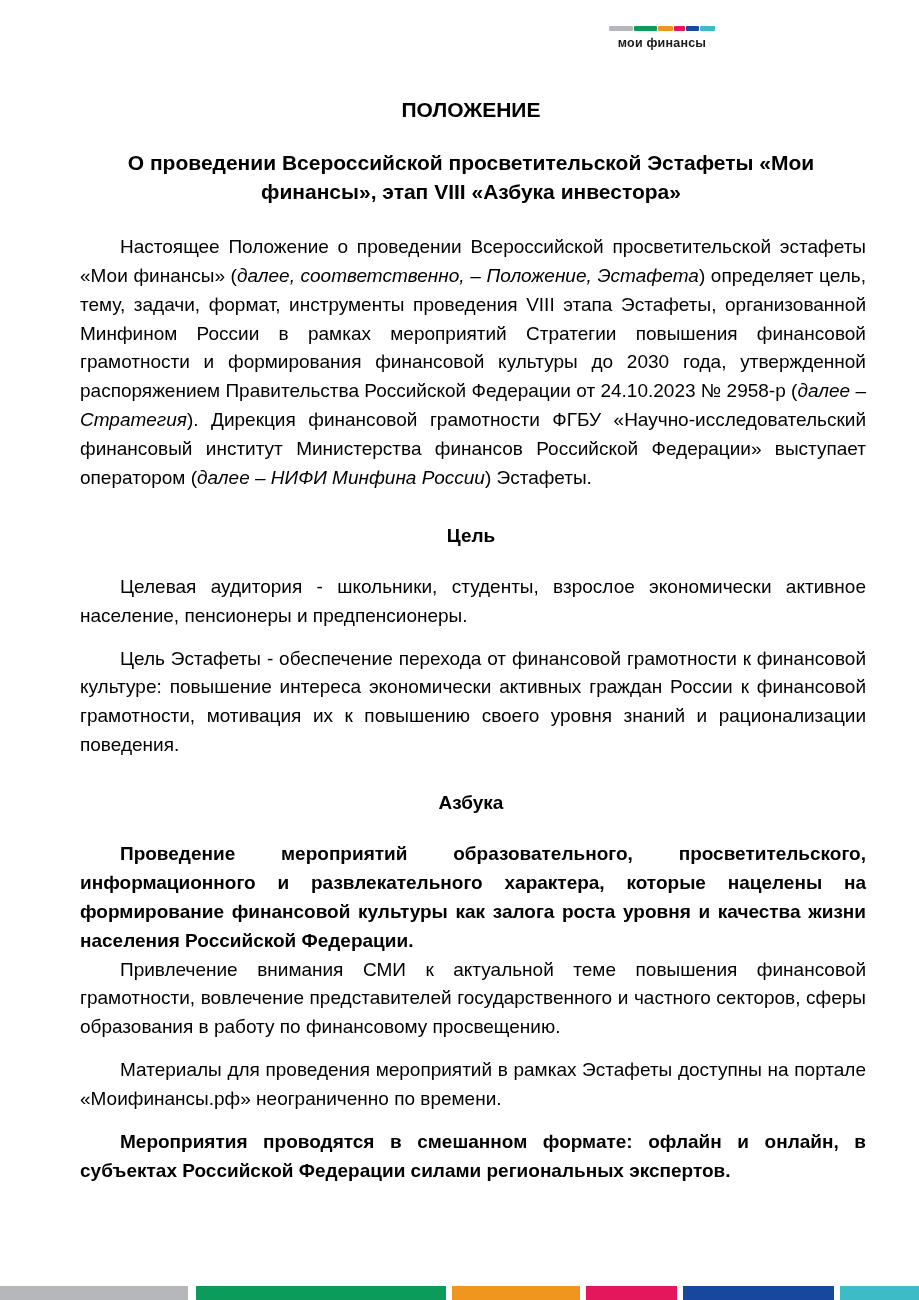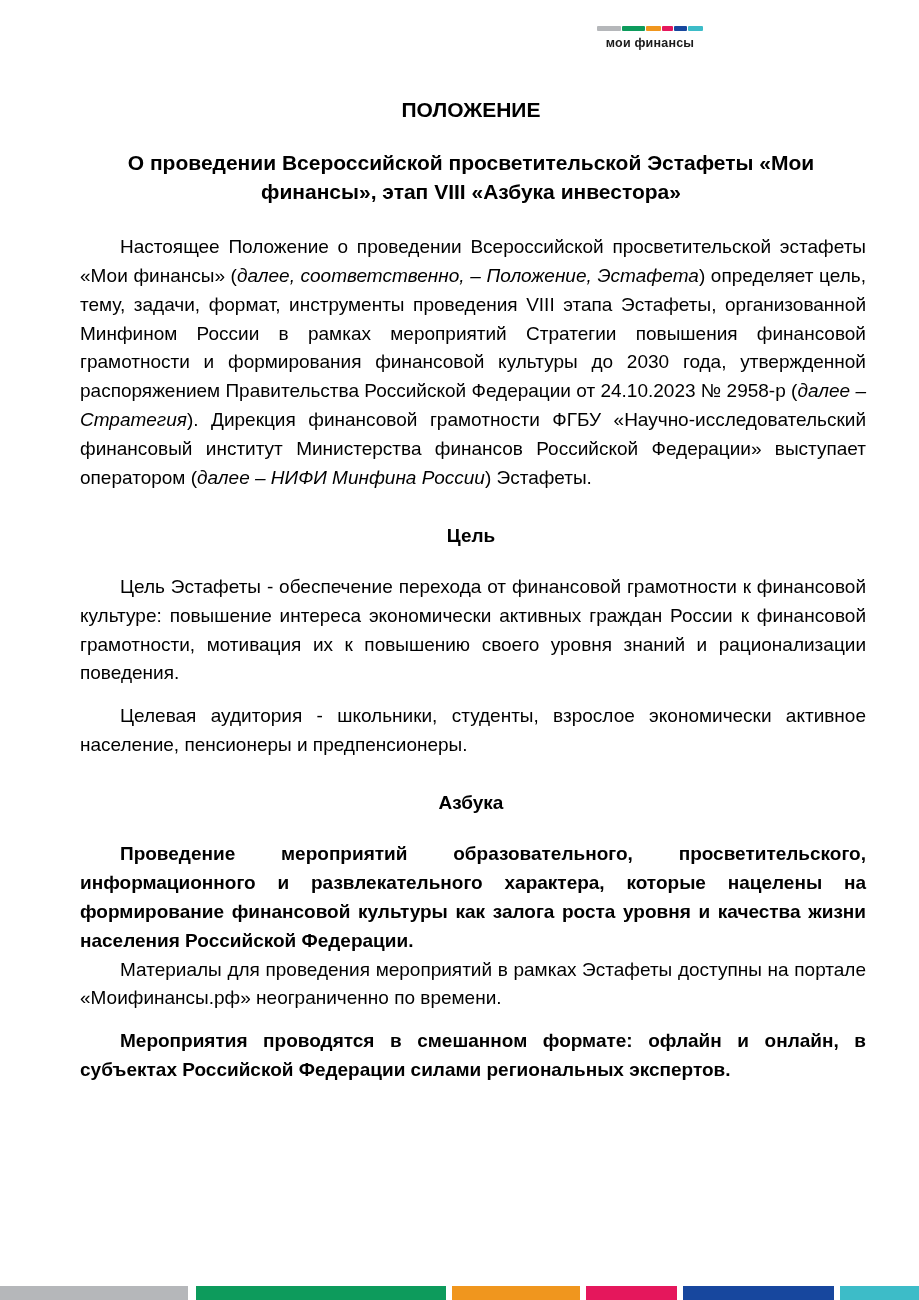--- a/index.html
+++ b/index.html
@@ -20,21 +20,21 @@
     position: relative;
     width: 919px;
     height: 1300px;
     box-sizing: border-box;
   }
 
   
   .header {
     position: absolute;
     top: 0;
-    left: 0;
+    left: 12px;
     width: 727px;
     height: 90px;
   }
   .logo {
     position: absolute;
     right: 24px;
     top: 26px;
     width: 106px;
     text-align: center;
   }
@@ -149,28 +149,29 @@
 
     <div class="title-block">
       <span class="title-main">ПОЛОЖЕНИЕ</span>
       <span class="title-sub">О проведении Всероссийской просветительской Эстафеты «Мои финансы», этап VIII «Азбука инвестора»</span>
     </div>
 
     <p class="body"><span>Настоящее Положение о проведении Всероссийской просветительской эстафеты «Мои финансы» (</span><em class="it">далее, соответственно, – Положение, Эстафета</em><span>) определяет цель, тему, задачи, формат, инструменты проведения VIII этапа Эстафеты, организованной Минфином России в рамках мероприятий Стратегии повышения финансовой грамотности и формирования финансовой культуры до 2030 года, утвержденной распоряжением Правительства Российской Федерации от 24.10.2023 № 2958-р (</span><em class="it">далее – Стратегия</em><span>). Дирекция финансовой грамотности ФГБУ «Научно-исследовательский финансовый институт Министерства финансов Российской Федерации» выступает оператором (</span><em class="it">далее – НИФИ Минфина России</em><span>) Эстафеты.</span></p>
 
     <div class="heading">Цель</div>
 
+    <p class="body">Целевая аудитория  -  школьники, студенты, взрослое экономически активное население, пенсионеры и предпенсионеры.</p>
+
     <p class="body">Цель Эстафеты - обеспечение перехода от финансовой грамотности к финансовой культуре: повышение интереса экономически активных граждан России к финансовой грамотности, мотивация их к повышению своего уровня знаний и рационализации поведения.</p>
-
-    <p class="body">Целевая аудитория  -  школьники, студенты, взрослое экономически активное население, пенсионеры и предпенсионеры.</p>
 
     <div class="heading">Азбука</div>
 
     <p class="body tight">Проведение мероприятий образовательного, просветительского, информационного и развлекательного характера, которые нацелены на формирование финансовой культуры как залога роста уровня и качества жизни населения Российской Федерации.</p>
 
+    <p class="body">Привлечение внимания СМИ к актуальной теме повышения финансовой грамотности, вовлечение представителей государственного и частного секторов, сферы образования в работу по финансовому просвещению.</p>
 
 
     <p class="body">Материалы для проведения мероприятий в рамках Эстафеты доступны на портале «Моифинансы.рф» неограниченно по времени.</p>
 
     <p class="body tight">Мероприятия проводятся в смешанном формате: офлайн и онлайн, в субъектах Российской Федерации силами региональных экспертов.</p>
 
   </div>
 
   <div class="footer-bar" id="footer-bar">
       <span style="background: rgb(181, 183, 186); width: 190px; margin-left: 0px;"></span>

